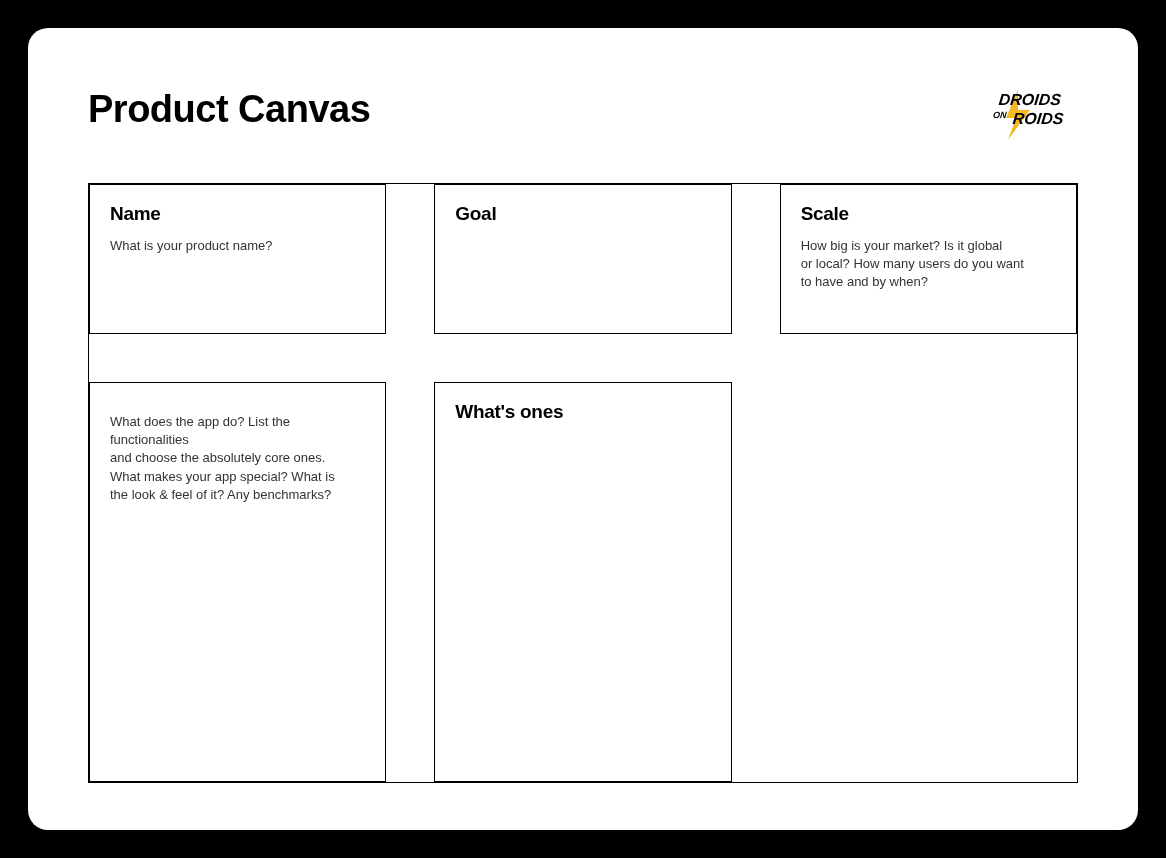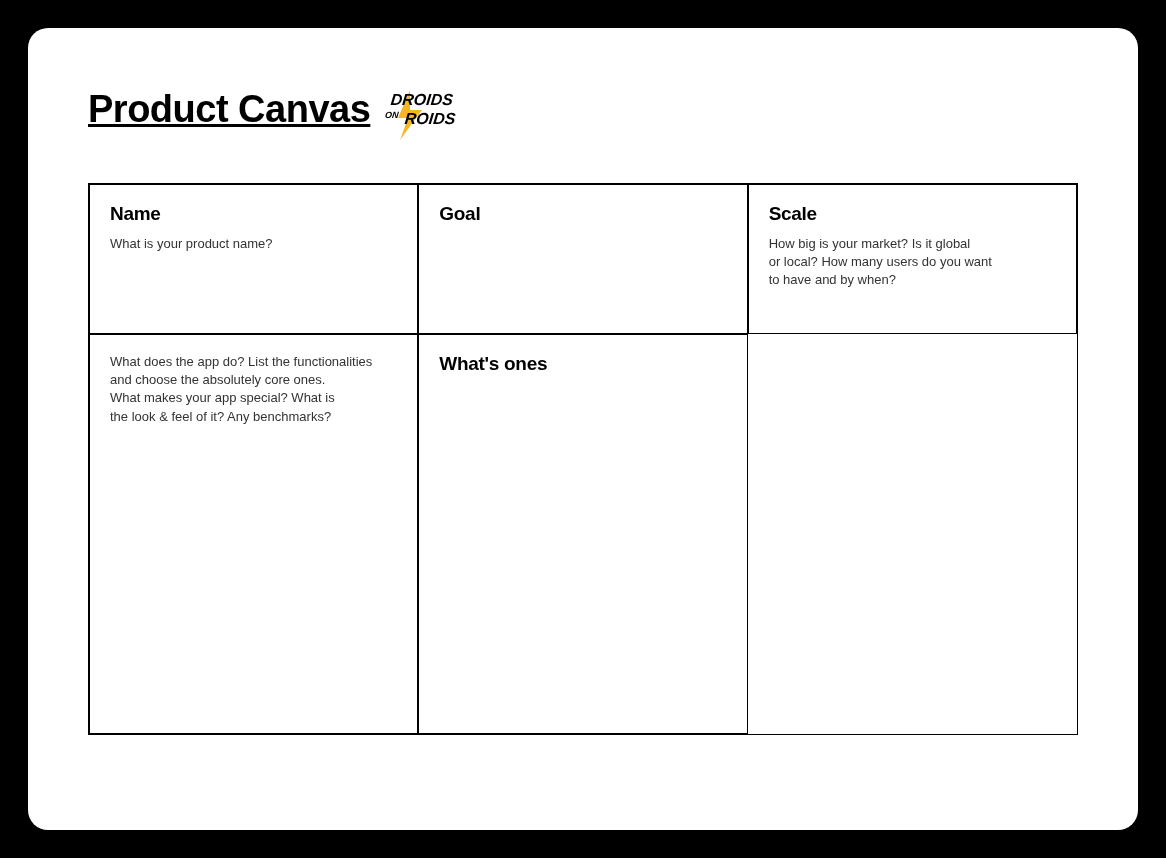--- a/index.html
+++ b/index.html
@@ -20,58 +20,59 @@
     .page {
       background: #fff;
       width: 100%;
       height: 100%;
       border-radius: 20px;
       padding: 60px 60px 50px 60px;
       position: relative;
     }
     .header {
       display: flex;
-      justify-content: flex-start;
+      justify-content: space-between;
       align-items: flex-start;
       margin-bottom: 40px;
-      text-decoration: underline;
     }
     .page-title {
       font-size: 38px;
       font-weight: 800;
       color: #000;
       letter-spacing: -0.5px;
     }
     .logo {
       width: 100px;
       height: 55px;
       position: relative;
     }
     .grid {
       display: grid;
       grid-template-columns: 1fr 1fr 1fr;
       grid-template-rows: 150px 400px;
       border: 1px solid #000;
+      gap: 48px;
     }
     .cell {
       border: 1px solid #000;
       padding: 18px 20px;
     }
     .cell-title {
       font-size: 19px;
       font-weight: 800;
       color: #000;
       margin-bottom: 10px;
       letter-spacing: -0.3px;
     }
     .cell-desc {
       font-size: 13px;
       color: #333;
       line-height: 1.4;
       white-space: pre-line;
+      margin-top: 12px;
     }
     .logo svg {
       width: 100%;
       height: 100%;
     }
   </style>
 </head>
 <body>
 
 <div class="page">

